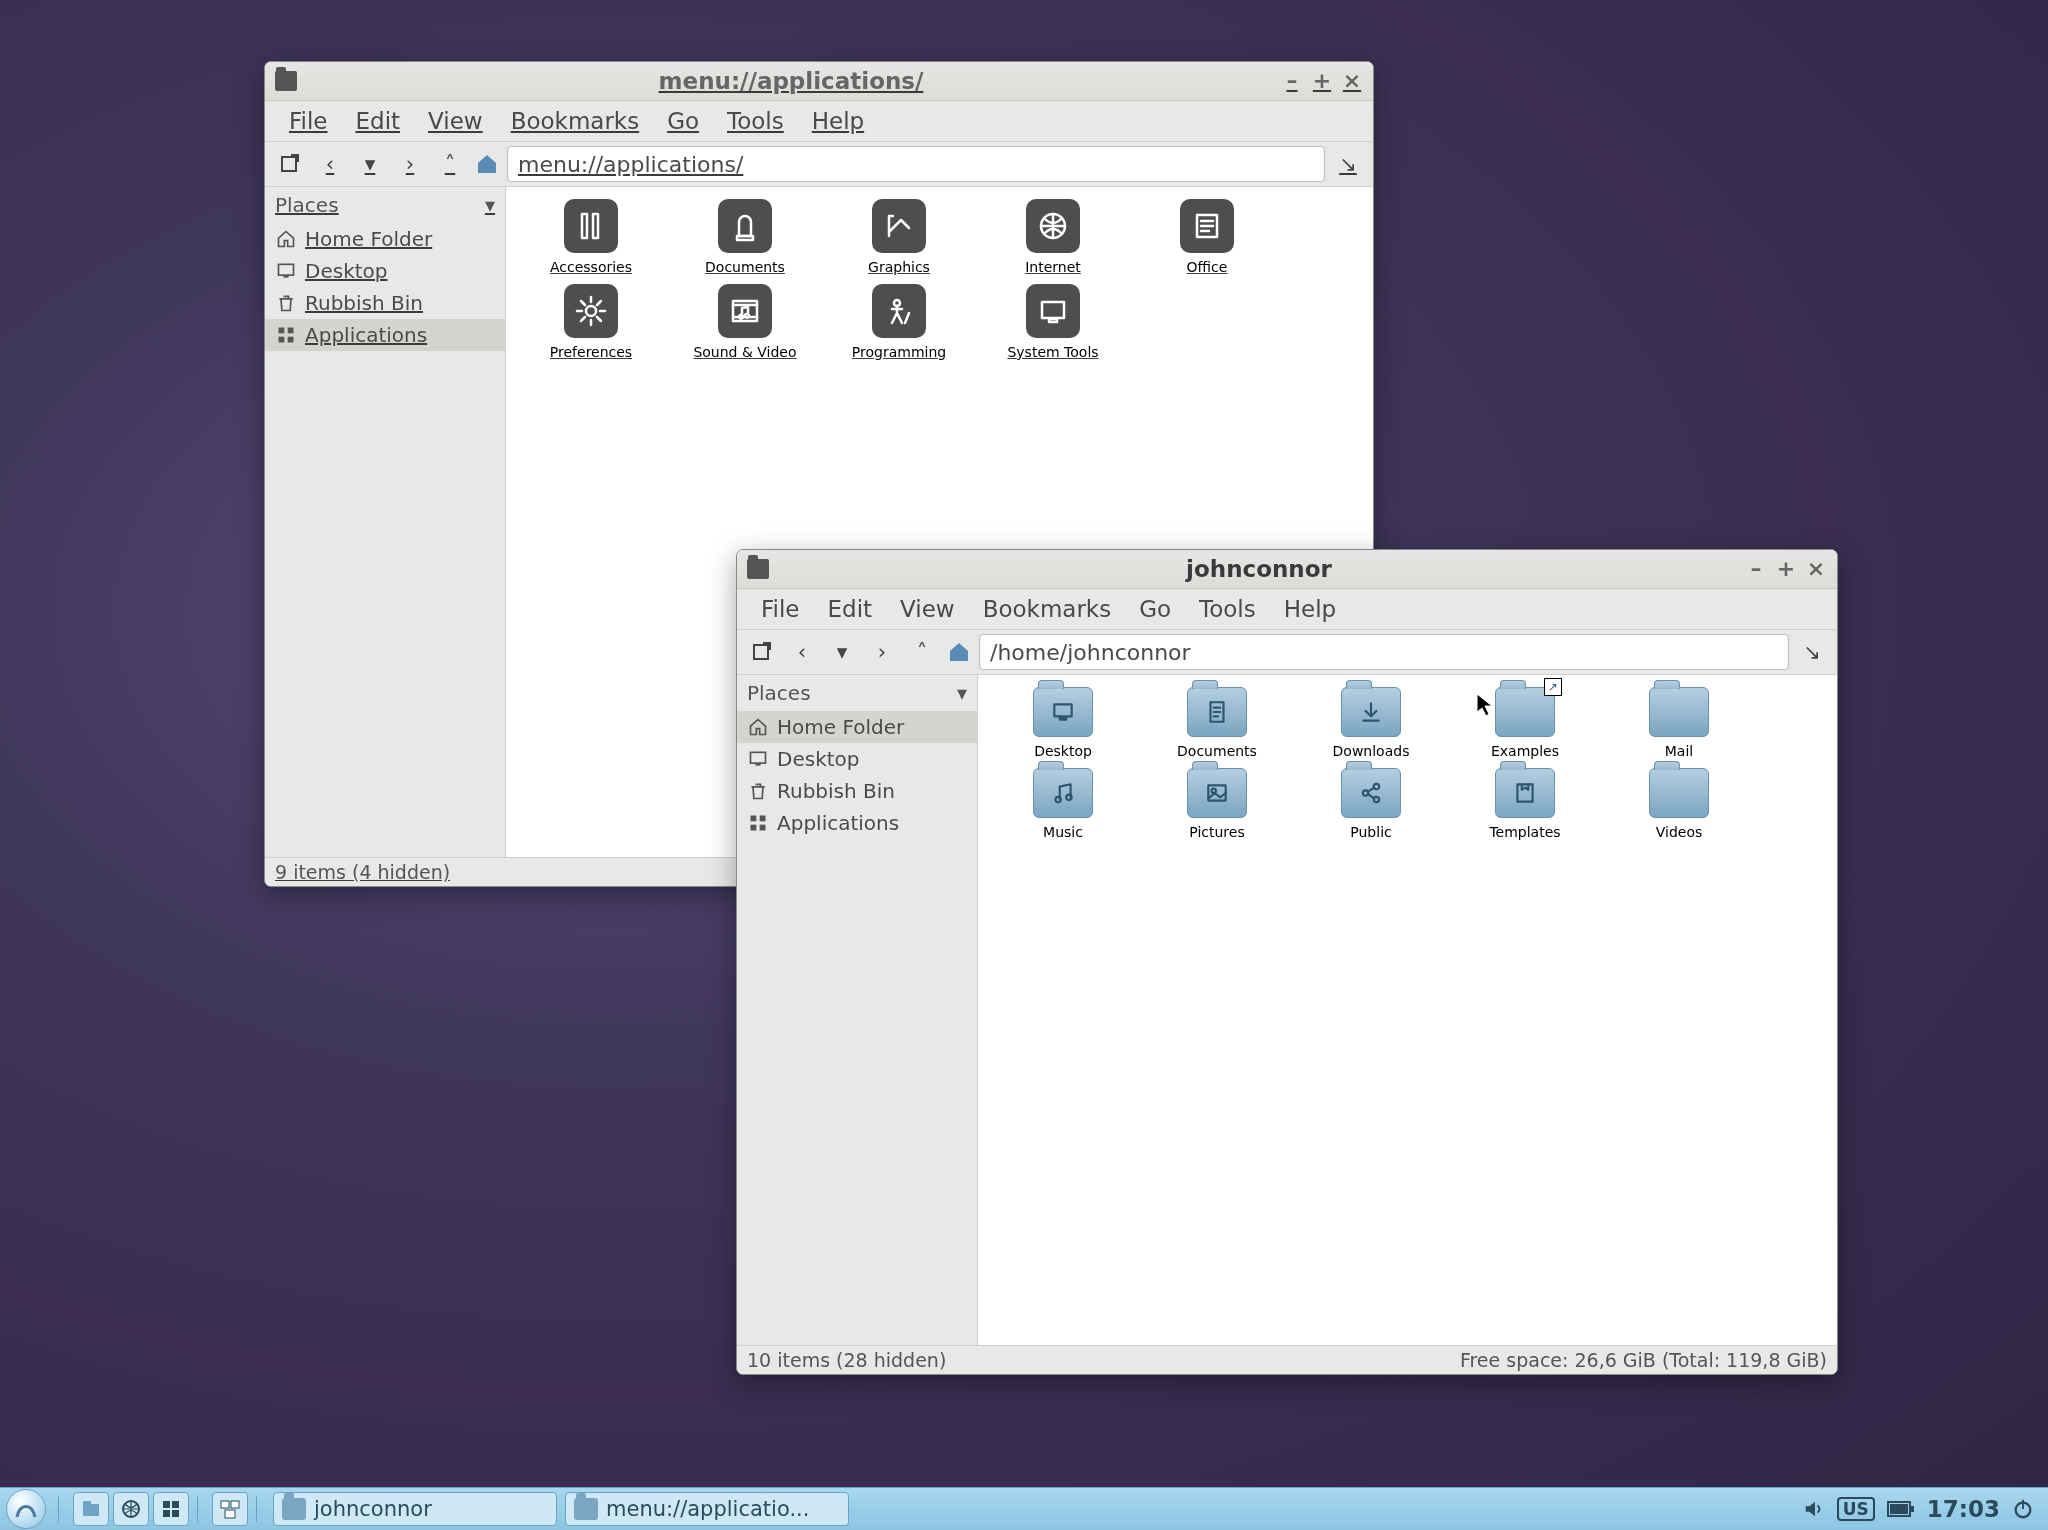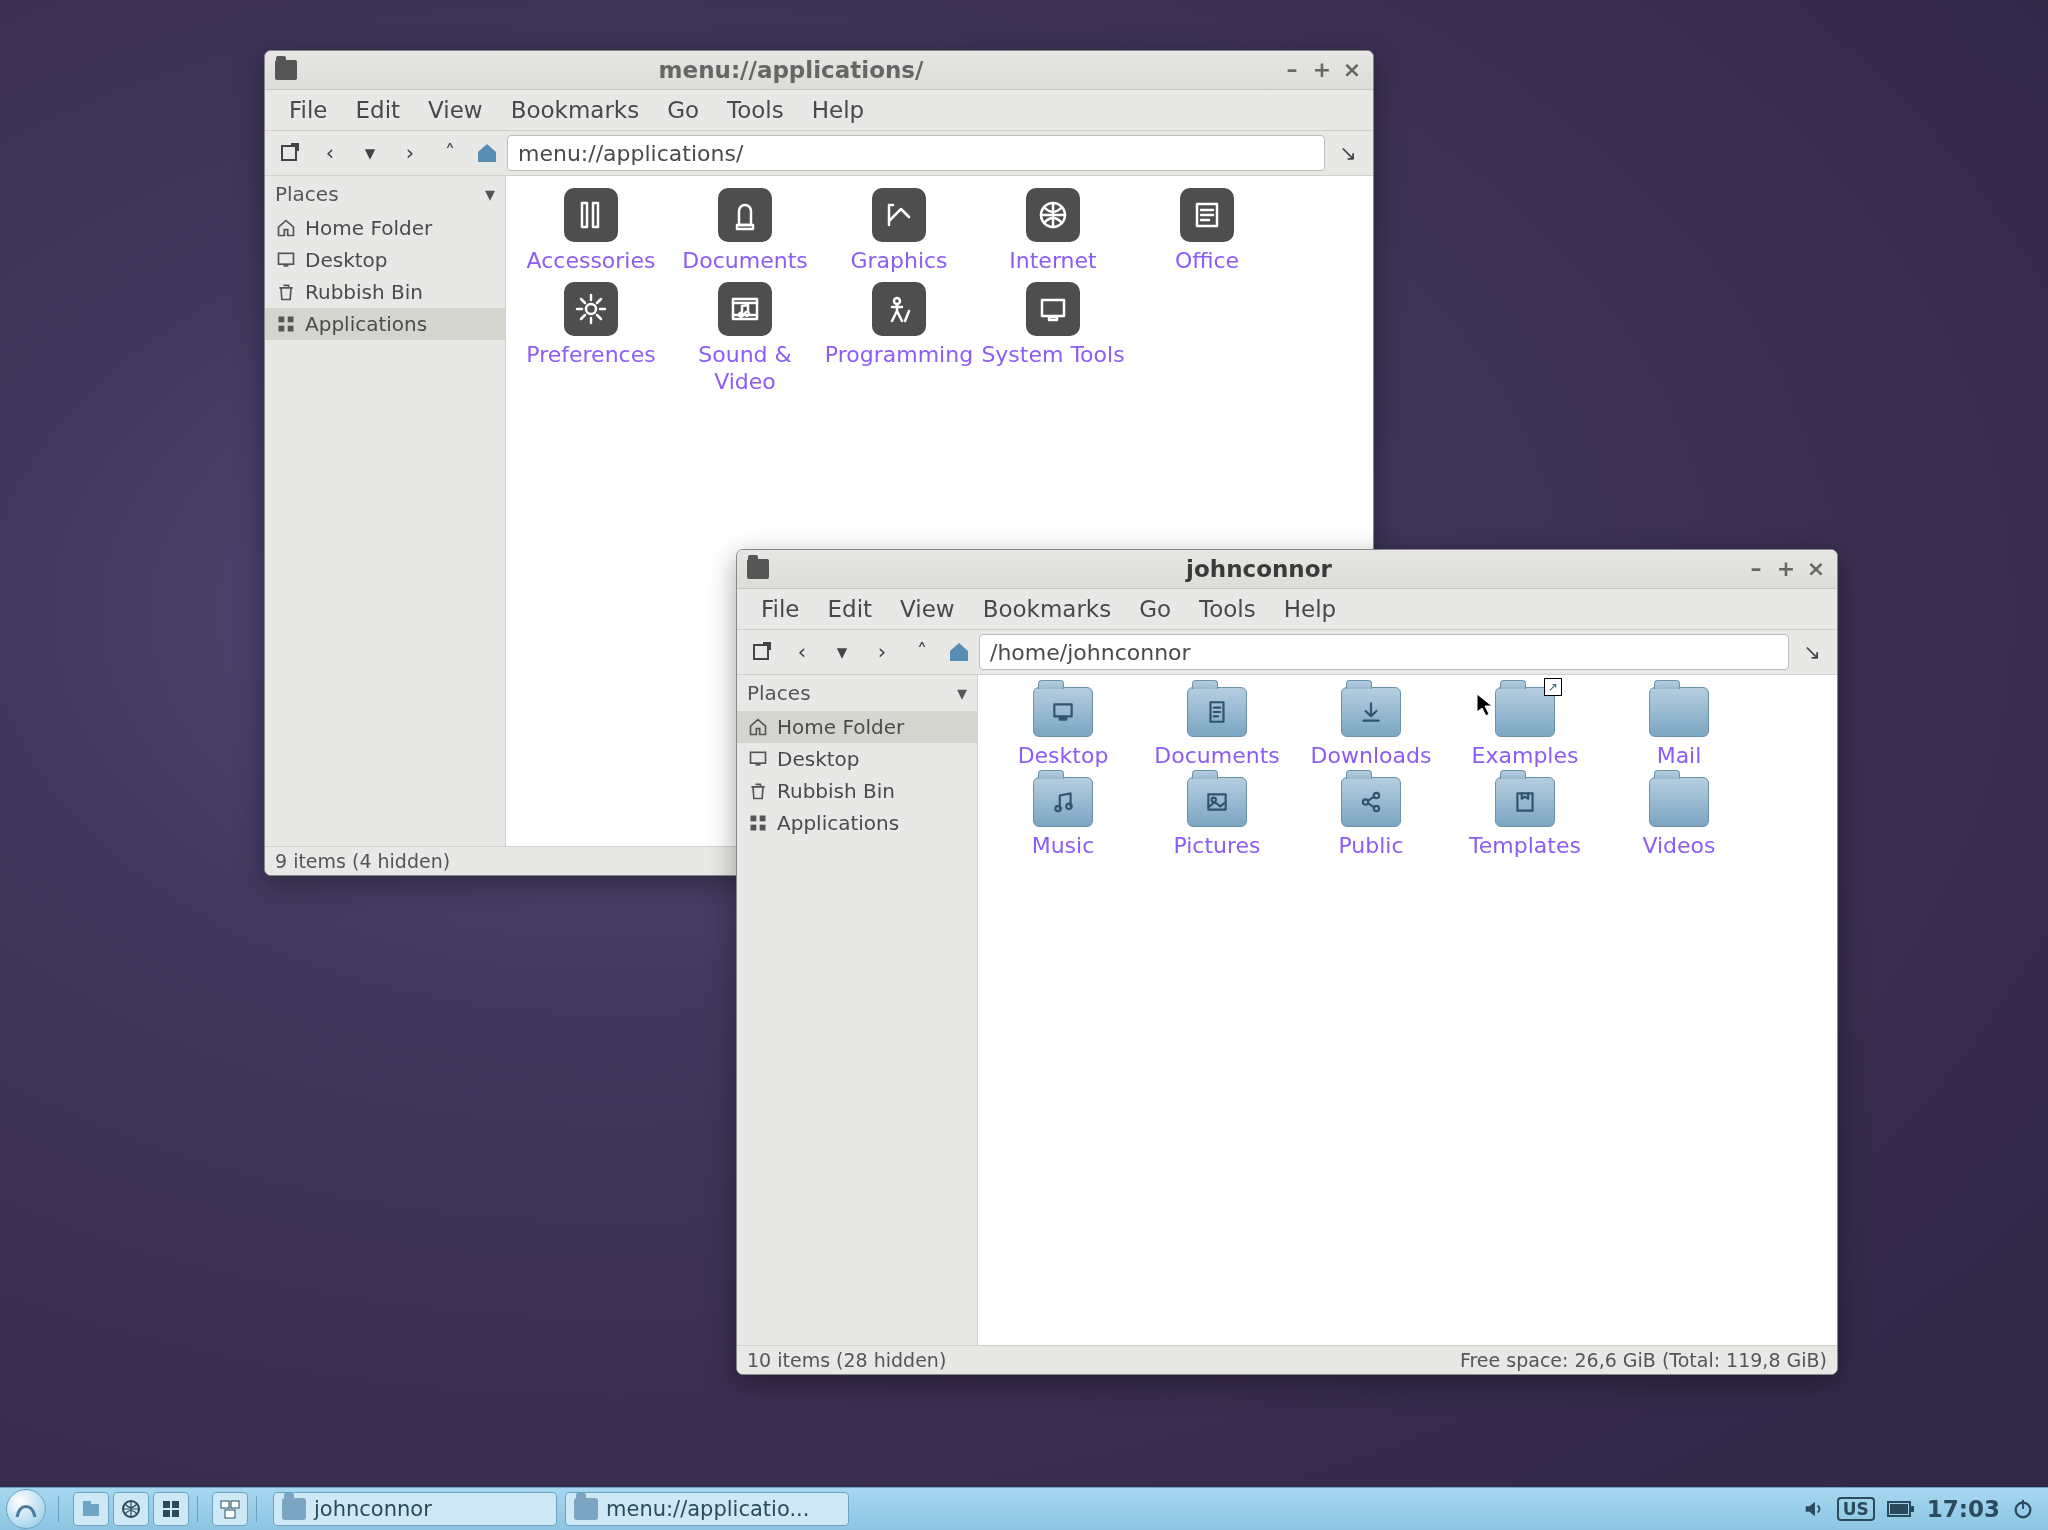--- a/index.html
+++ b/index.html
@@ -216,22 +216,22 @@
     position: absolute;
     top: -8px; left: 4px;
     width: 24px; height: 8px;
     background: linear-gradient(#b5cee0, #9ab9cf);
     border: 1px solid #6a90aa;
     border-bottom: none;
     border-radius: 4px 4px 0 0;
   }
   .item .label {
     margin-top: 6px;
-    font-size: 22px;
-    color: #8b5cf6;
+    font-size: 14px;
+    color: #000000;
     line-height: 1.2;
     word-break: break-word;
     max-width: 150px;
   }
   .statusbar {
     height: 28px;
     background: #e8e8e6;
     border-top: 1px solid #d0d0cc;
     display: flex;
     align-items: center;
@@ -318,21 +318,21 @@
     border-radius: 4px;
     padding: 0 4px;
     font-size: 17px;
     line-height: 20px;
   }
   svg { display: block; }
 </style>
 </head>
 <body>
 
-<div class="window" id="win1" style="left:264px; top:50px; width:1108px; height:824px; z-index:1;">
+<div class="window" id="win1" style="left:264px; top:61px; width:1108px; height:824px; z-index:1;text-decoration:underline;">
   <div class="titlebar">
     <span class="title-icon"></span>
     <span class="title-text">menu://applications/</span>
     <div class="win-buttons">
       <div class="win-btn">–</div>
       <div class="win-btn">+</div>
       <div class="win-btn">×</div>
     </div>
   </div>
   <div class="menubar" id="w1-menubar">

